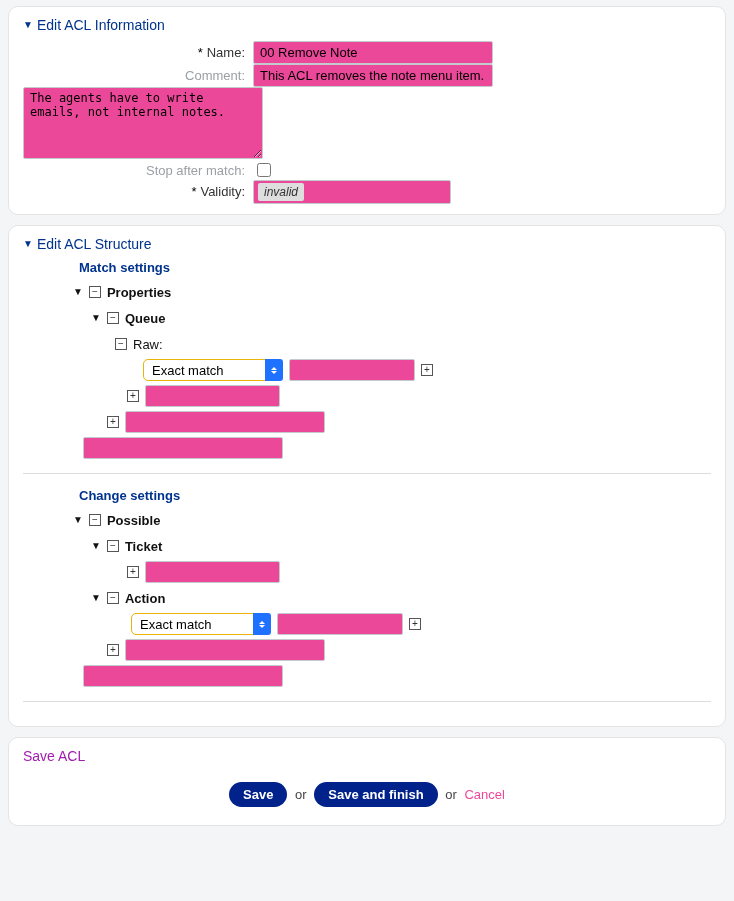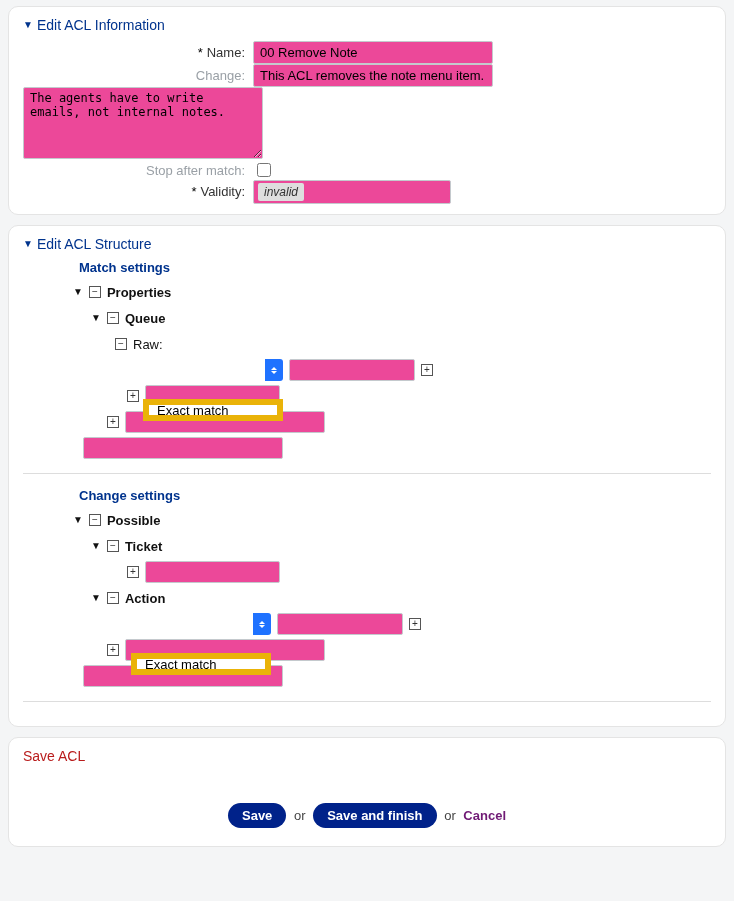--- a/index.html
+++ b/index.html
@@ -145,27 +145,26 @@
   }
   
   .sel-wrap {
     position: relative;
     width: 140px;
     height: 22px;
   }
   .sel-input {
     width: 100%;
     height: 100%;
-    border: 6px solid #eab308;
-    border-radius: 0;
+    border: 1px solid #eab308;
+    border-radius: 5px;
     padding: 0 22px 0 8px;
     box-sizing: border-box;
     background: #fff;
     font-size: 13px;
-    margin-top: 40px;
   }
   .sel-btn {
     position: absolute;
     right: 0;
     top: 0;
     width: 18px;
     height: 22px;
     background: #1f72ff;
     border-radius: 0 3px 3px 0;
     display: flex;
@@ -189,47 +188,45 @@
   .smallbox.sm200 { width: 200px; height: 22px; }
 
   hr.sep {
     border: none;
     border-top: 1px solid #ddd;
     margin: 14px 0;
   }
 
   
   .save-title {
-    color: #b91c1c;
+    color: #a21caf;
     font-size: 14px;
     margin-bottom: 18px;
   }
   .save-row {
     text-align: center;
     padding-bottom: 8px;
   }
   .pill-btn {
     background: #00228a;
     color: #fff;
     border: none;
     border-radius: 13px;
     padding: 5px 14px;
     font-size: 13px;
     font-weight: bold;
     cursor: pointer;
-    margin-top: 21px;
   }
   .or-text {
     color: #444;
     margin: 0 4px;
   }
   .link {
-    color: #701a75;
+    color: #ec4899;
     cursor: pointer;
-    font-weight: bold;
   }
 </style>
 </head>
 <body>
 <div class="page">
 
 <div class="panel">
   <div class="panel-title">
     <span class="tri">▼</span>
     <span>Edit ACL Information</span>
@@ -237,21 +234,21 @@
 
   <div class="form-row">
     <div class="form-label required">
       <span class="star">*</span><span>Name:</span>
     </div>
     <input class="text wide" value="00 Remove Note" style="">
   </div>
 
   <div class="form-row">
     <div class="form-label">
-      <span>Change:</span>
+      <span>Comment:</span>
     </div>
     <input class="text wide" value="This ACL removes the note menu item." style="">
   </div>
 
   <div class="form-row">
     <textarea class="text wide" style="">The agents have to write emails, not internal notes.</textarea>
   </div>
 
   <div class="form-row">
     <div class="form-label">

